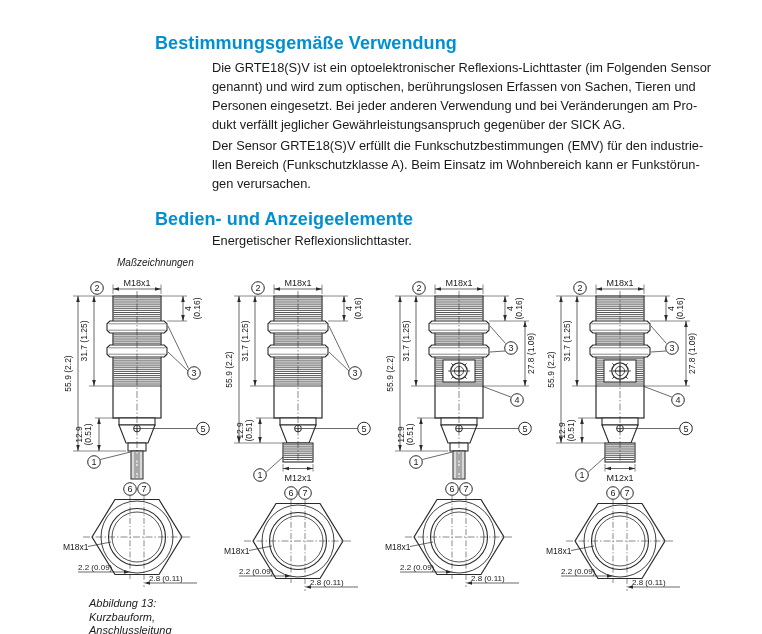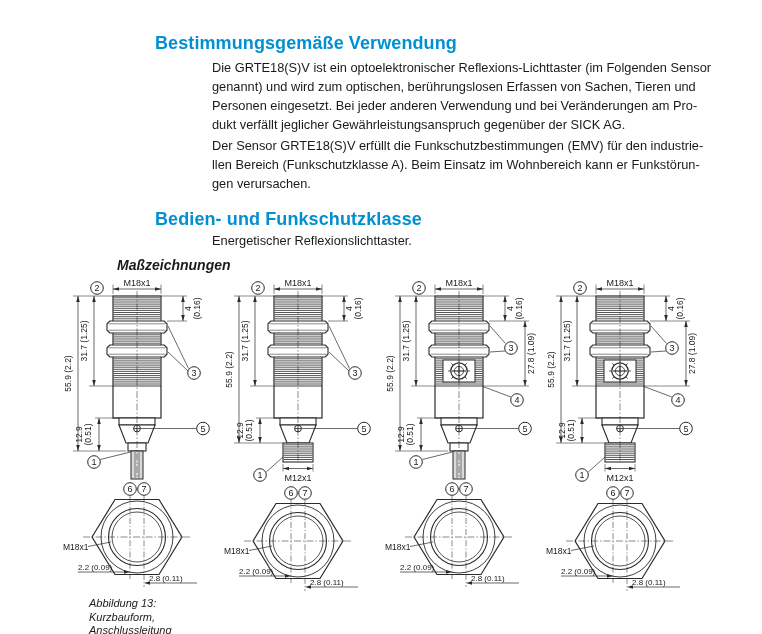--- a/index.html
+++ b/index.html
@@ -16,21 +16,21 @@
   #h2{top:197px}
   .para{
     position:absolute;left:212px;width:560px;margin:0;
     font-size:12.8px;line-height:19px;white-space:pre-line;
   }
   #p1{top:58px}
   #p2{top:136px}
   #intro{top:231px}
   #mass{
     position:absolute;left:117px;top:257px;
-    font-style:italic;font-size:14px;font-weight:bold;
+    font-style:italic;font-size:10px;
   }
   #figs{
     position:absolute;left:61px;top:276px;
     display:flex;align-items:flex-start;
   }
   .fig{width:160px;margin:0 1px 0 0;padding:0}
   .drawing{width:160px}
   .drawing svg{display:block}
   .cap{
     font-style:italic;font-size:11px;line-height:13.5px;
@@ -46,21 +46,21 @@
 
   <p id="p1" class="para">Die GRTE18(S)V ist ein optoelektronischer Reflexions-Lichttaster (im Folgenden Sensor
 genannt) und wird zum optischen, berührungslosen Erfassen von Sachen, Tieren und
 Personen eingesetzt. Bei jeder anderen Verwendung und bei Veränderungen am Pro-
 dukt verfällt jeglicher Gewährleistungsanspruch gegenüber der SICK AG.</p>
 
   <p id="p2" class="para">Der Sensor GRTE18(S)V erfüllt die Funkschutzbestimmungen (EMV) für den industrie-
 llen Bereich (Funkschutzklasse A). Beim Einsatz im Wohnbereich kann er Funkstörun-
 gen verursachen.</p>
 
-  <h2 id="h2" class="heading">Bedien- und Funkschutzklasse</h2>
+  <h2 id="h2" class="heading">Bedien- und Anzeigeelemente</h2>
 
   <p id="intro" class="para">Energetischer Reflexionslichttaster.</p>
 
   <div id="mass">Maßzeichnungen</div>
 
   <div id="figs">
     <figure class="fig">
       <div class="drawing">
           <svg width="160" height="204" viewBox="0 0 160 204">
             <g>

